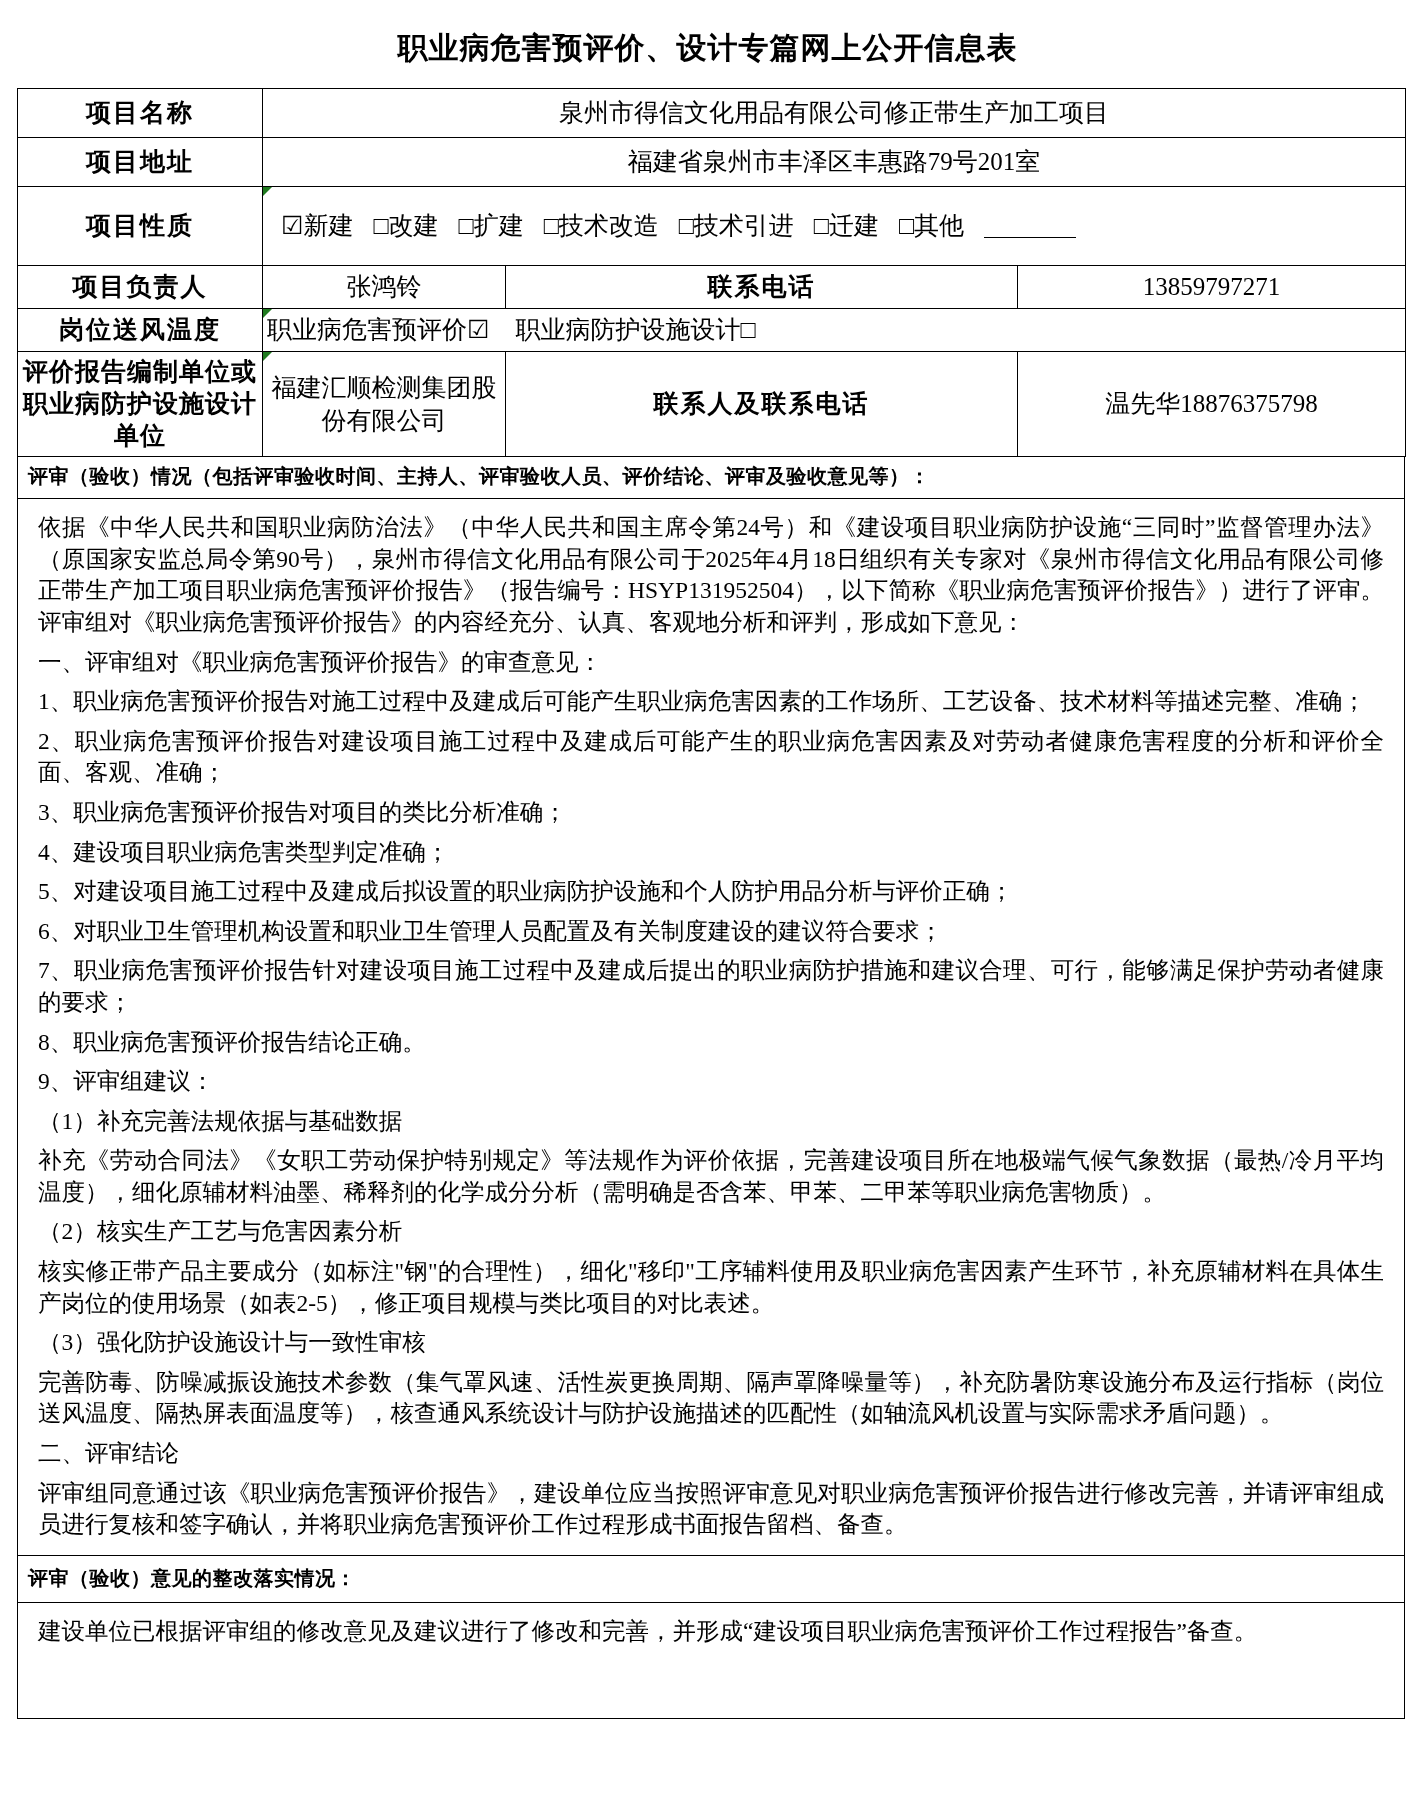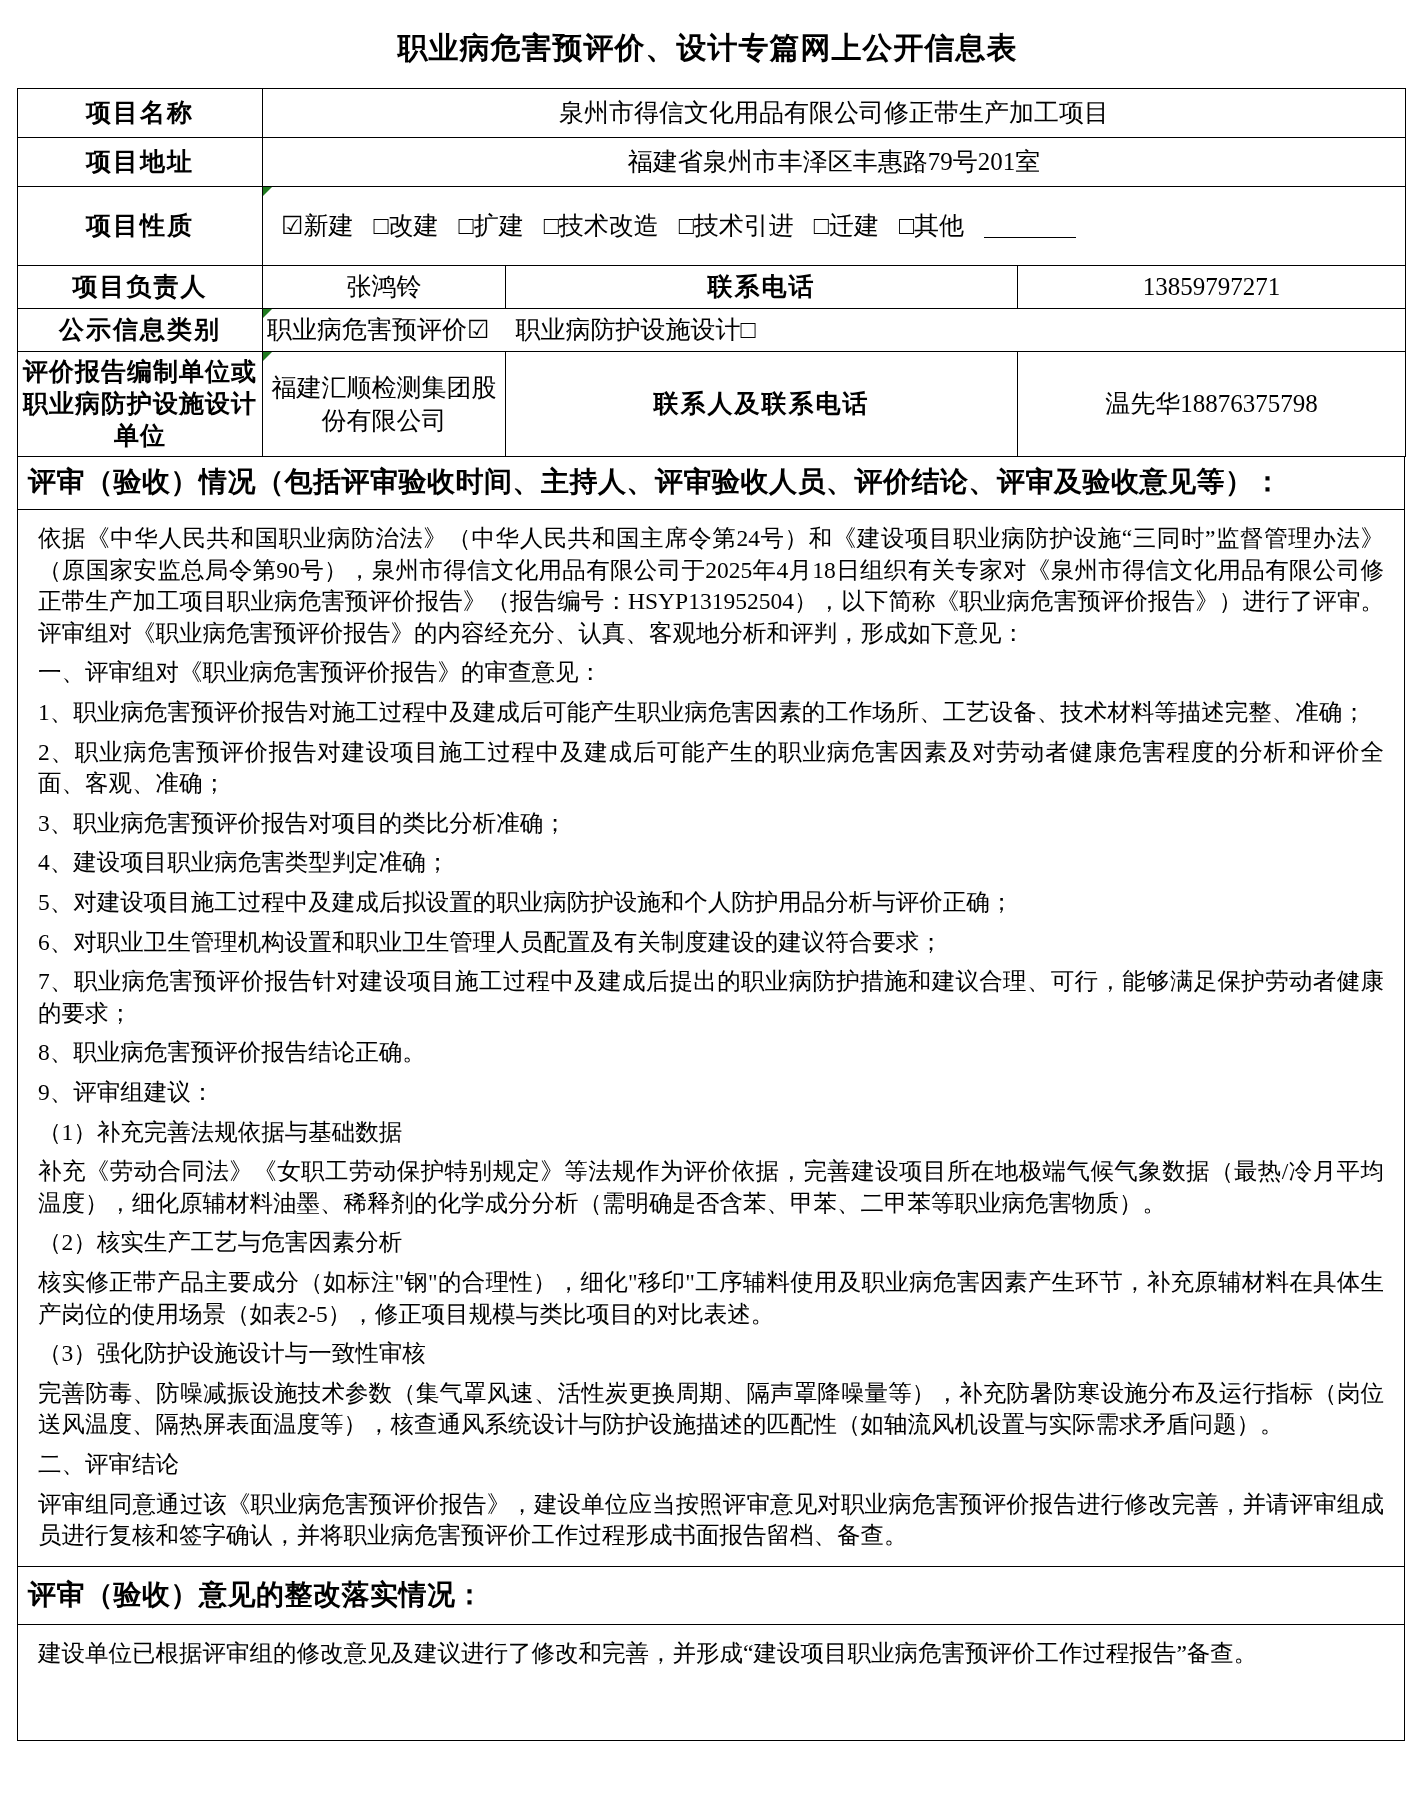--- a/index.html
+++ b/index.html
@@ -102,21 +102,21 @@
   
   .sect {
     width: 1388px;
     border-left: 1.5px solid #000;
     border-right: 1.5px solid #000;
     border-bottom: 1.5px solid #000;
     box-sizing: border-box;
   }
   .sect.first { border-top: 0; }
   .sect-head {
-    font-size: 28px;
+    font-size: 20px;
     font-weight: bold;
     line-height: 1.36;
     padding: 6px 10px 8px 10px;
     text-align: left;
     letter-spacing: 0.5px;
   }
   .sect-body {
     font-size: 23.5px;
     line-height: 1.345;
     padding: 5px 12px 6px 12px;
@@ -162,21 +162,21 @@
           <span class="nature-line" id="nature-line"><span class="nature-item">☑新建</span><span class="nature-item">□改建</span><span class="nature-item">□扩建</span><span class="nature-item">□技术改造</span><span class="nature-item">□技术引进</span><span class="nature-item">□迁建</span><span class="nature-item">□其他</span><span class="blank-line"></span></span>
         </td>
       </tr>
       <tr class="h-row-person">
         <td class="lbl">项目负责人</td>
         <td class="val">张鸿铃</td>
         <td class="lbl">联系电话</td>
         <td class="val">13859797271</td>
       </tr>
       <tr class="h-row-cat">
-        <td class="lbl">公示信息类别</td>
+        <td class="lbl">岗位送风温度</td>
         <td class="val" colspan="3" style="position:relative;">
           <span class="comment-mark" style="left:0px; top:0px;"></span>
           <span class="cat-line" id="cat-line"><span class="cat-item">职业病危害预评价☑</span><span class="cat-item">职业病防护设施设计□</span></span>
         </td>
       </tr>
       <tr class="h-row-unit">
         <td class="lbl" style="letter-spacing:1px;">评价报告编制单位或职业病防护设施设计单位</td>
         <td class="val" style="position:relative; line-height:1.34;">
           <span class="comment-mark" style="left:0px; top:0px;"></span>
           <span>福建汇顺检测集团股份有限公司</span>

